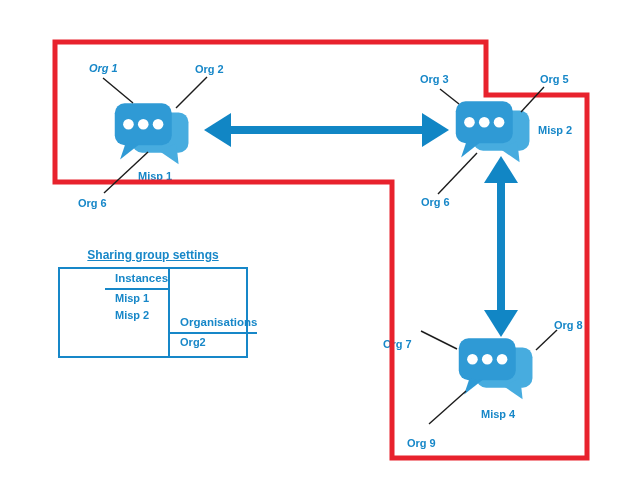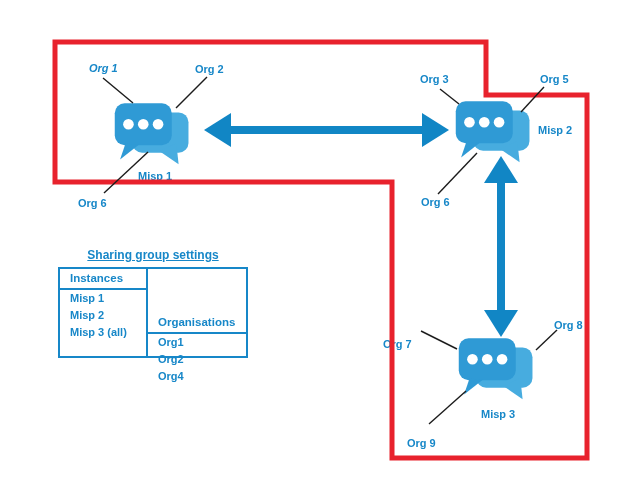--- a/index.html
+++ b/index.html
@@ -54,21 +54,21 @@
     white-space: nowrap;
   }
   .sg-table {
     border: 2px solid var(--blue);
     display: flex;
     color: var(--blue);
     font-size: 11px;
     font-weight: bold;
     height: 87px;
   }
-  .sg-col-left  { width: 86px; border-right: 2px solid var(--blue); }
+  .sg-col-left  { width: 86px; border-right: 2px solid var(--blue); padding-left: 45px; }
   .sg-col-right { flex: 1; margin-top: 44px; }
   .sg-head {
     height: 19px;
     line-height: 19px;
     padding-left: 10px;
     border-bottom: 2px solid var(--blue);
     font-size: 11.5px;
     white-space: nowrap;
   }
   .sg-cell {
@@ -145,33 +145,30 @@
   <div class="lbl" style="left:78px;  top:197px;">Org 6</div>
   <div class="lbl" style="left:420px; top:73px;">Org 3</div>
   <div class="lbl" style="left:540px; top:73px;">Org 5</div>
   <div class="lbl" style="left:421px; top:196px;">Org 6</div>
   <div class="lbl" style="left:383px; top:318px;margin-top:20px;">Org 7</div>
   <div class="lbl" style="left:542px; top:319px;margin-left:12px;">Org 8</div>
   <div class="lbl" style="left:407px; top:437px;">Org 9</div>
 
   <div class="lbl" style="left:138px; top:170px;">Misp 1</div>
   <div class="lbl" style="left:538px; top:124px;">Misp 2</div>
-  <div class="lbl" style="left:481px; top:408px;">Misp 3</div>
+  <div class="lbl" style="left:481px; top:408px;">Misp 4</div>
 
   <div class="sg-panel">
     <div class="sg-title">Sharing group settings</div>
     <div class="sg-table">
       <div class="sg-col sg-col-left">
         <div class="sg-head">Instances</div>
         <div class="sg-cell">Misp 1</div>
         <div class="sg-cell">Misp 2</div>
-        <div class="sg-cell">Misp 3 (all)</div>
       </div>
       <div class="sg-col sg-col-right">
         <div class="sg-head">Organisations</div>
-        <div class="sg-cell">Org1</div>
         <div class="sg-cell">Org2</div>
-        <div class="sg-cell">Org4</div>
       </div>
     </div>
   </div>
 
 </div>
 
 </body></html>

